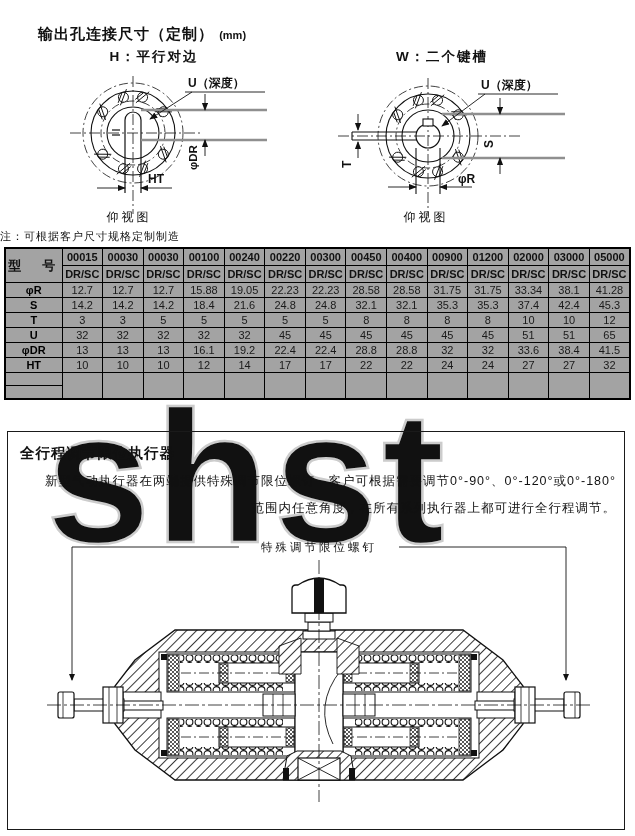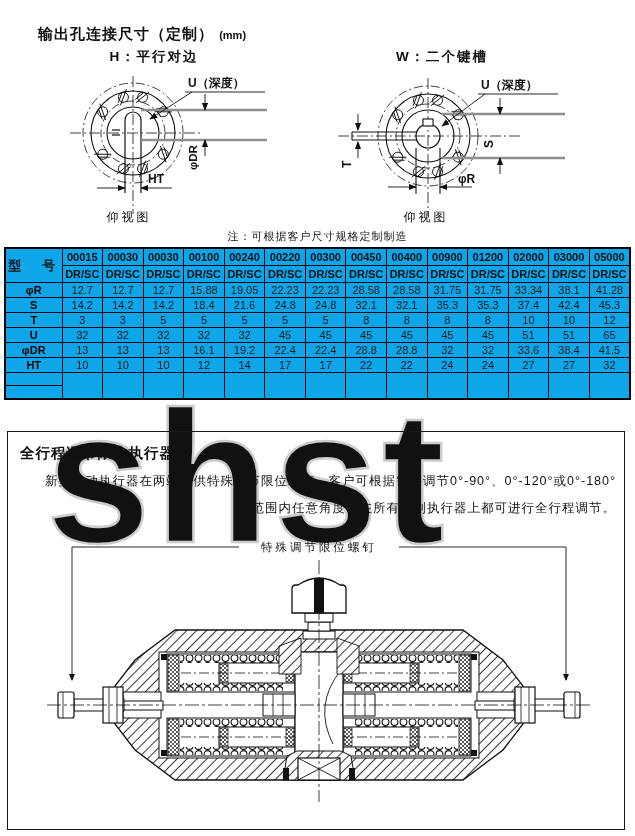--- a/index.html
+++ b/index.html
@@ -3,24 +3,24 @@
 <meta charset="utf-8">
 <style>
   html,body{margin:0;padding:0;background:#ffffff;}
   .page{position:relative;width:635px;height:836px;background:#fff;overflow:hidden;
         font-family:"Liberation Sans",sans-serif;color:#111;}
   .abs{position:absolute;}
   
   .title{left:38px;top:8px;font-size:15px;font-weight:bold;letter-spacing:1px;z-index:2;margin-top:17px;}
   .title .unit{font-size:11px;font-weight:bold;letter-spacing:0;}
   
-  .note{left:0;top:229px;width:635px;text-align:center;font-size:11px;letter-spacing:1px;z-index:2;}
+  .note{left:0;top:229px;width:635px;font-size:11px;letter-spacing:1px;z-index:2;}
   
   .tblwrap{left:4px;top:247px;z-index:2;}
-  table.dim{border-collapse:collapse;table-layout:fixed;width:627px;background:#0ea5e9;}
+  table.dim{border-collapse:collapse;table-layout:fixed;width:627px;background:#a3a3a3;}
   table.dim th,table.dim td{border:1px solid #000;text-align:center;vertical-align:middle;
       padding:0;font-size:11px;line-height:13px;overflow:hidden;white-space:nowrap;}
   table.dim{border:2px solid #000;}
   table.dim th{font-weight:bold;height:16px;}
   table.dim td{height:14px;font-weight:normal;color:#1a1a1a;}
   table.dim td.rowlab{font-weight:bold;color:#000;}
   table.dim col.c0{width:57px;}
   table.dim tr.filler td{border-top:none;border-bottom:none;height:12px;}
   table.dim tr.filler td.rowlab{border:1px solid #000;}
   

